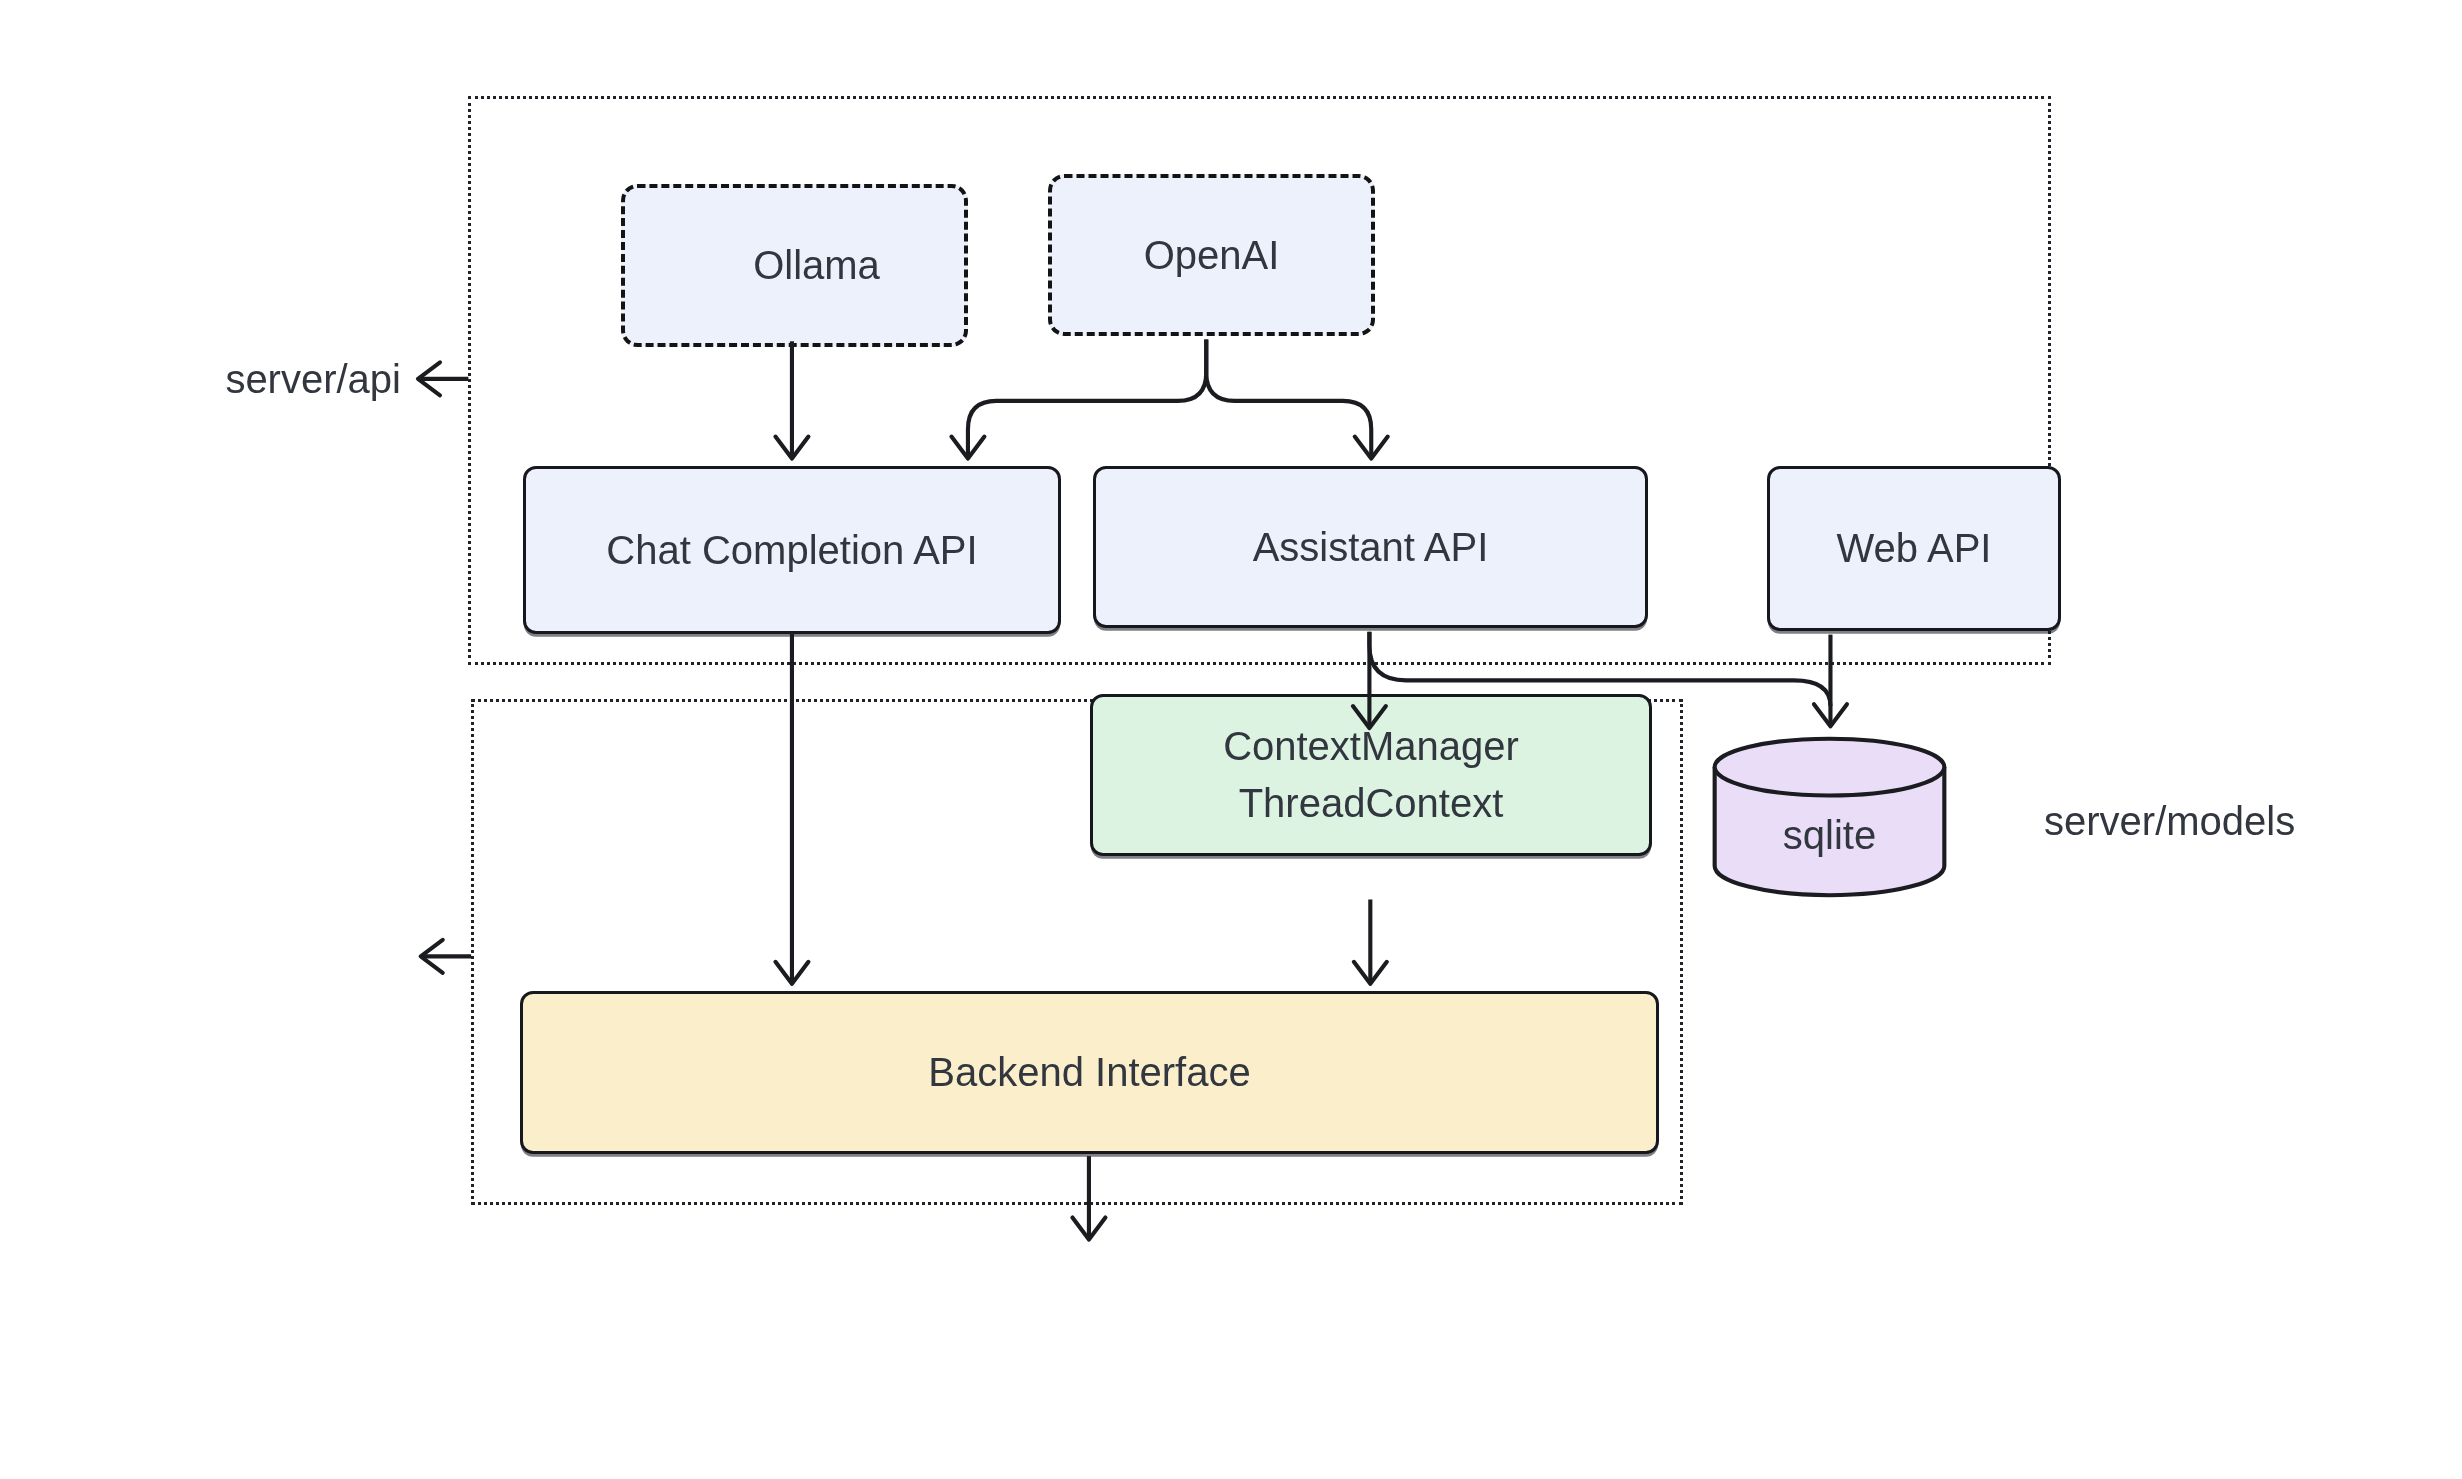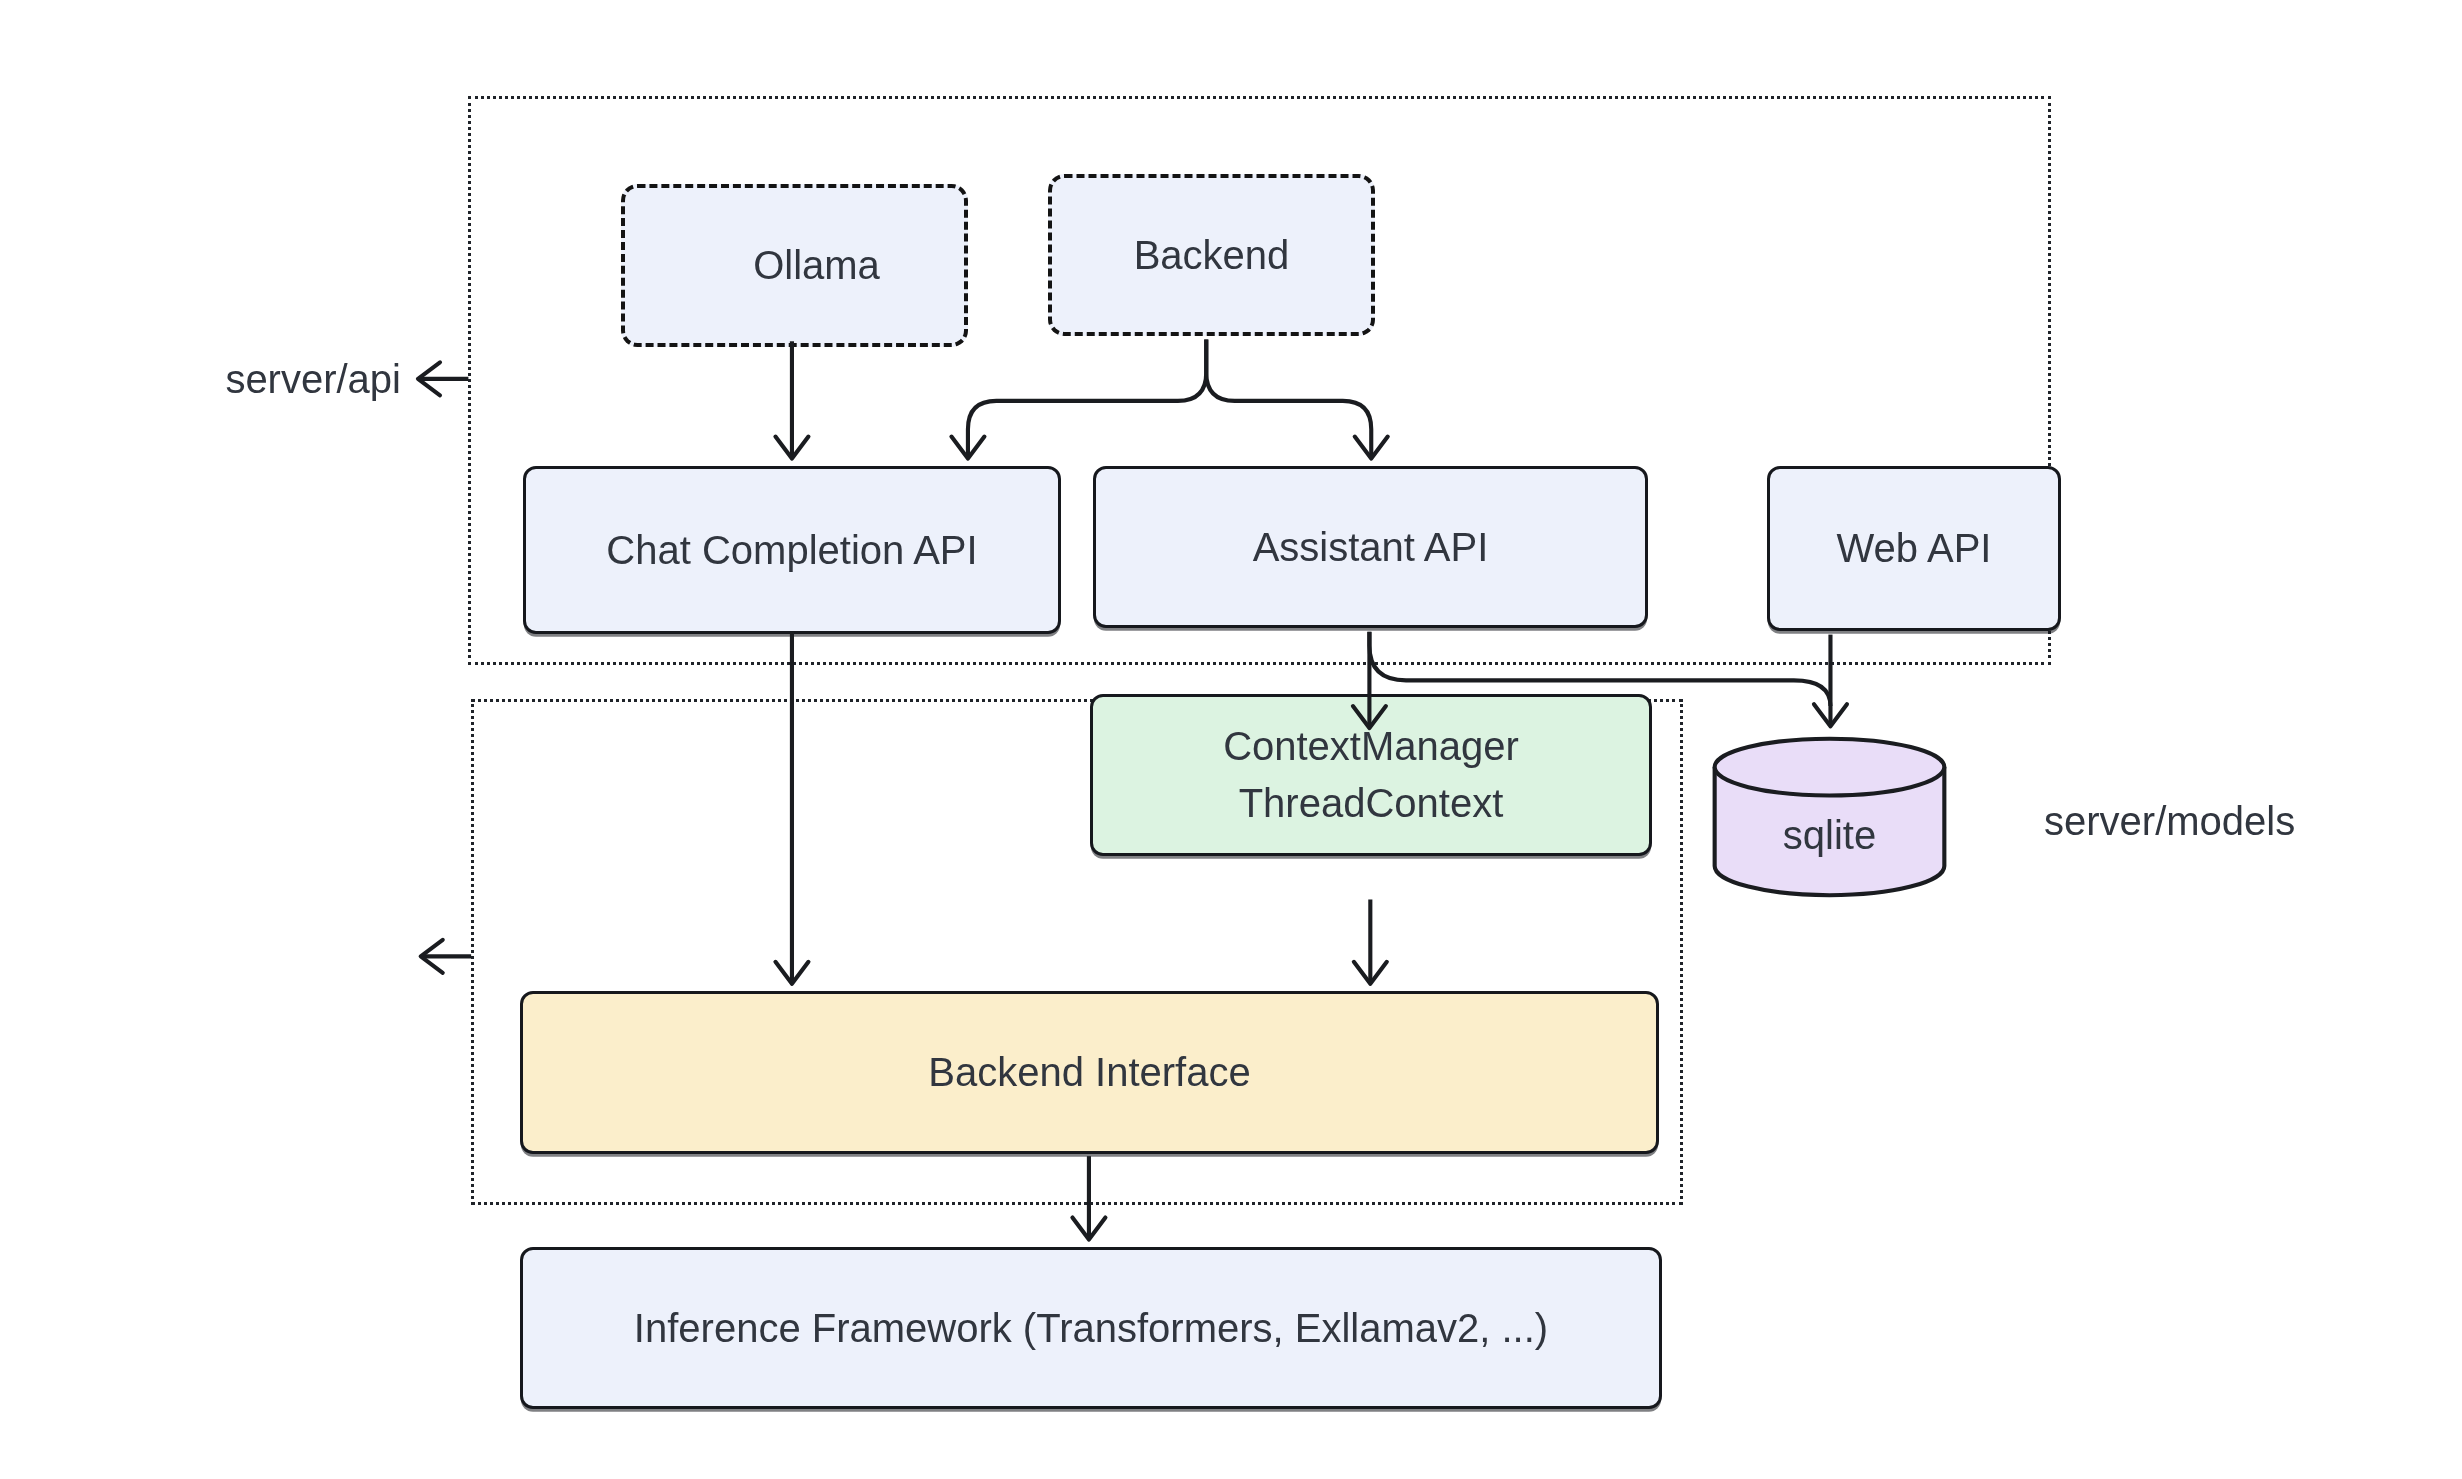--- a/index.html
+++ b/index.html
@@ -98,40 +98,37 @@
   <div class="group group-api"></div>
   <div class="group group-backend"></div>
 
   <div class="glabel glabel-api">server/api</div>
   <div class="glabel glabel-models">server/models</div>
 
   <div class="node dashed node-blue n-ollama">
     <span class="nlabel">Ollama</span>
   </div>
   <div class="node dashed node-blue n-openai">
-    <span class="nlabel">Backend</span>
+    <span class="nlabel">OpenAI</span>
   </div>
   <div class="node solid node-blue n-chat">
     <span class="nlabel">Chat Completion API</span>
   </div>
   <div class="node solid node-blue n-assistant">
     <span class="nlabel">Assistant API</span>
   </div>
   <div class="node solid node-blue n-web">
     <span class="nlabel">Web API</span>
   </div>
   <div class="node solid node-green n-context">
     <span class="nlabel">ContextManager
 ThreadContext</span>
   </div>
   <div class="node solid node-yellow n-backendif">
     <span class="nlabel">Backend Interface</span>
-  </div>
-  <div class="node solid node-blue n-inference">
-    <span class="nlabel">Inference Framework (Transformers, Exllamav2, ...)</span>
   </div>
 
   <div class="cyl">
     <svg width="237" height="169" viewBox="0 0 259 184">
       <path d="M4,38 L4,146 A125.5,32 0 0 0 255,146 L255,38" style="fill: var(--node-purple, #e9ddf8); stroke: var(--edge, #1a1c20); stroke-width: 4.5;"></path>
       <ellipse cx="129.5" cy="38" rx="125.5" ry="31" style="fill: var(--node-purple, #e9ddf8); stroke: var(--edge, #1a1c20); stroke-width: 4.5;"></ellipse>
     </svg>
     <span class="cyl-label">sqlite</span>
   </div>
 

